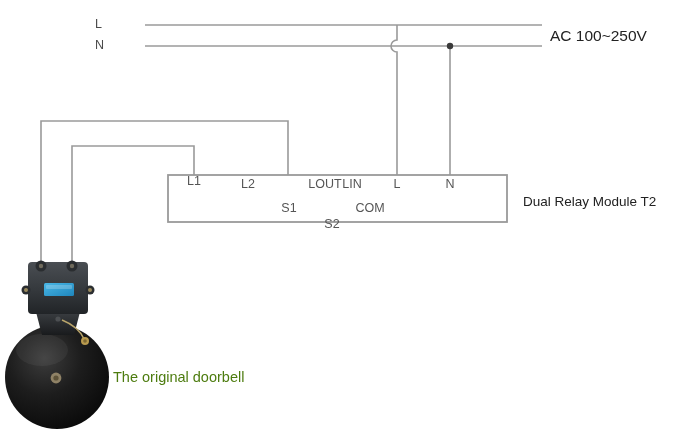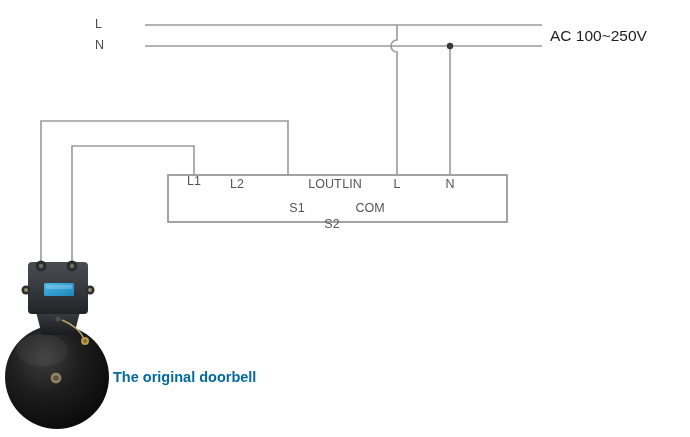--- a/index.html
+++ b/index.html
@@ -53,22 +53,21 @@
     color: #222222;
   }
   .terminal {
     font-size: 12.5px;
     color: #555555;
     text-align: center;
     transform: translateX(-50%);
   }
   .caption {
     font-size: 14.5px;
-    color: #0369a1;
-    font-weight: bold;
+    color: #4d7c0f;
   }
 </style>
 </head>
 <body>
 
 <div id="diagram-root">
 
   <svg class="layer" viewBox="0 0 690 437">
 
     <path class="wire" d="M145,25 H542"></path>
@@ -139,27 +138,28 @@
     <circle cx="85" cy="341" r="4" fill="#b89a4e"></circle>
     <circle cx="85" cy="341" r="1.8" fill="#7d6832"></circle>
   </svg>
 
   <div class="txt rail-label" style="left:95px; top:17px;">L</div>
 
   <div class="txt rail-label" style="left:95px; top:38px;">N</div>
 
   <div class="txt ac-label" style="left:550px; top:27px;text-align:center;">AC 100~250V</div>
 
+  <div class="txt module-label" style="left:523px; top:194px;">Dual Relay Module T2</div>
 
   <div class="txt terminal" style="left:194px; top:174px;">L1</div>
-  <div class="txt terminal" style="left:237px; top:177px;">L2</div>
+  <div class="txt terminal" style="left:248px; top:177px;">L2</div>
   <div class="txt terminal" style="left:289px; top:177px;margin-left:36px;">LOUT</div>
   <div class="txt terminal" style="left:352px; top:177px;">LIN</div>
   <div class="txt terminal" style="left:397px; top:177px;">L</div>
   <div class="txt terminal" style="left:450px; top:177px;">N</div>
 
-  <div class="txt terminal" style="left:289px; top:201px;margin-left:8px;">S1</div>
+  <div class="txt terminal" style="left:289px; top:201px;">S1</div>
   <div class="txt terminal" style="left:332px; top:217px;">S2</div>
   <div class="txt terminal" style="left:370px; top:201px;">COM</div>
 
   <div class="txt caption" style="left:113px; top:369px;">The original doorbell</div>
 
 </div>
 
 </body></html>

